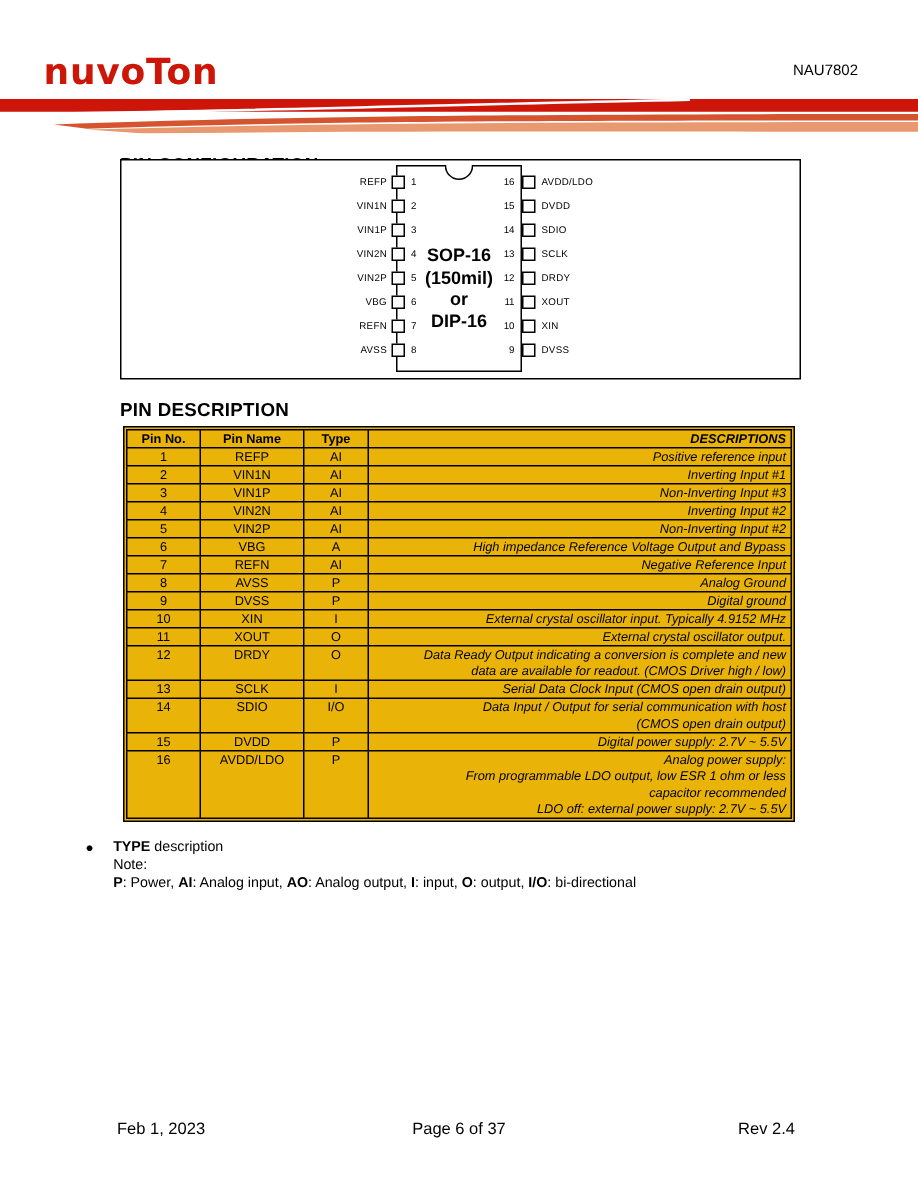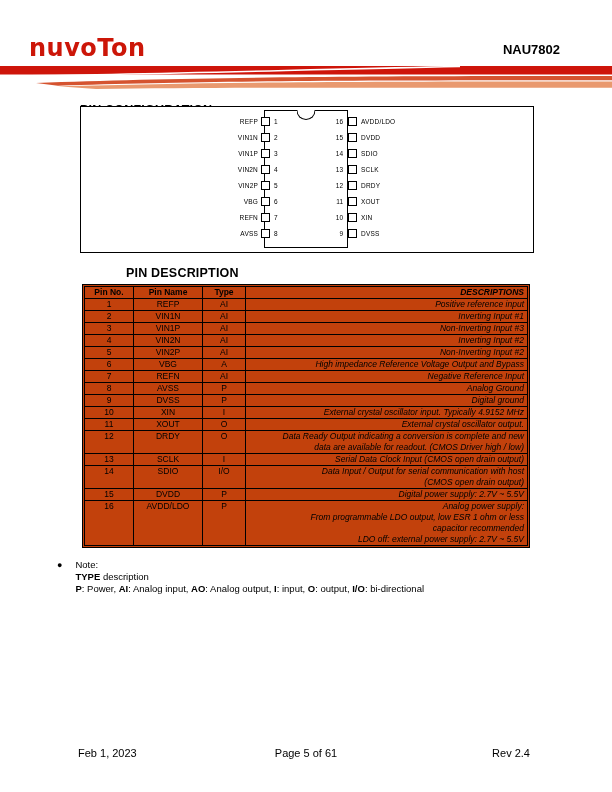--- a/index.html
+++ b/index.html
@@ -1,26 +1,26 @@
 <!DOCTYPE html>
 <html><head>
 <meta charset="utf-8">
 <style>
   html,body{margin:0;padding:0;background:#ffffff;}
   .page{position:relative;width:612px;height:792px;background:#fff;font-family:"Liberation Sans",sans-serif;color:#000;overflow:hidden;}
 
   
   .logo{position:absolute;left:29px;top:34px;font-family:"DejaVu Sans",sans-serif;font-weight:bold;font-size:24px;letter-spacing:0.5px;color:#cc1608;}
-  .part-number{position:absolute;top:42px;right:52px;font-size:13px;font-weight:bold;font-family:"Liberation Sans",sans-serif;}
+  .part-number{position:absolute;top:42px;right:40px;font-size:10px;font-weight:normal;font-family:"Liberation Sans",sans-serif;}
   .banner{position:absolute;left:0;top:66px;display:block;}
 
   
   .sec-title{position:absolute;left:80px;font-size:12.5px;font-weight:bold;letter-spacing:0.2px;margin:0;}
   #pin-config-title{top:90px;margin-top:13px;}
-  #pin-desc-title{top:266px;margin-left:46px;}
+  #pin-desc-title{top:266px;}
 
   
   .config-box{position:absolute;left:80px;top:106px;width:452px;height:145px;border:1px solid #000;background:#fff;}
   .chip-body{position:absolute;left:183px;top:3px;width:82px;height:136px;border:1.5px solid #000;background:#fff;}
   .notch{position:absolute;left:50%;top:-1.5px;transform:translateX(-50%);width:17px;height:9px;background:#fff;border:1.5px solid #000;border-top:none;border-radius:0 0 17px 17px;}
   .chip-label{position:absolute;left:0;top:52px;width:100%;text-align:center;font-weight:bold;font-size:12px;line-height:14.5px;white-space:pre-line;}
   .pins{position:absolute;top:6px;width:200px;display:flex;flex-direction:column;z-index:2;}
   .pins-left{left:3px;}
   .pins-right{left:251px;}
   .pin-row{height:16px;display:flex;align-items:center;}
@@ -28,21 +28,21 @@
   .pin-label{font-size:6.5px;letter-spacing:0.2px;white-space:nowrap;}
   .pins-left .pin-label{margin-right:3px;}
   .pins-right .pin-label{margin-left:4px;}
   .pin-square{width:7px;height:7px;border:1px solid #000;background:#fff;flex:none;}
   .pins-right .pin-square{margin-left:2px;}
   .pin-num{font-size:6.5px;width:14px;flex:none;box-sizing:border-box;}
   .pins-left .pin-num{padding-left:4px;}
   .pins-right .pin-num{text-align:right;padding-right:3px;}
 
   
-  .table-outer{position:absolute;left:82px;top:284px;width:448px;border:1px solid #000;padding:1px;box-sizing:border-box;background:#c2410c;}
+  .table-outer{position:absolute;left:82px;top:284px;width:448px;border:1px solid #000;padding:1px;box-sizing:border-box;background:#eab308;}
   table{border-collapse:collapse;width:100%;}
   th,td{border:1px solid #000;font-size:8.5px;line-height:11px;padding:0 3px;vertical-align:top;font-family:"Liberation Sans",sans-serif;}
   th{font-weight:bold;}
   .col-no{width:42px;text-align:center;}
   .col-name{width:62px;text-align:center;margin-top:41px;}
   .col-type{width:36px;text-align:center;}
   .col-desc{text-align:right;white-space:pre-line;font-style:italic;}
 
   
   .note{position:absolute;left:57px;top:559px;display:flex;font-size:9.5px;line-height:12px;}
@@ -67,20 +67,24 @@
     <path d="M8,10 C150,8.5 290,4 460,0.5" stroke="#ffffff" stroke-width="1.6" fill="none"></path>
     <path d="M36,17 C180,11.8 330,10 612,10 L612,14.3 C330,14.3 190,15.2 58,19.8 Z" fill="#d5532f"></path>
     <path d="M58,20.3 C220,15.8 380,15.4 612,15.4 L612,21.8 C380,21.8 235,21.2 96,23 Z" fill="#e9996f"></path>
   </svg>
 
   <h2 class="sec-title" id="pin-config-title">PIN CONFIGURATION</h2>
 
   <div class="config-box">
     <div class="chip-body">
       <div class="notch"></div>
+      <div class="chip-label">SOP-16
+(150mil)
+or
+DIP-16</div>
     </div>
 
     <div class="pins pins-left">
 
         <div class="pin-row">
           <span class="pin-label">REFP</span>
           <span class="pin-square"></span>
           <span class="pin-num">1</span>
         </div>
 
@@ -309,25 +313,25 @@
 capacitor recommended
 LDO off: external power supply: 2.7V ~ 5.5V</td>
           </tr>
         </tbody>
     </table>
   </div>
 
   <div class="note">
     <span class="note-bullet">●</span>
     <div class="note-text">
+      <div><span style="font-weight: bold;">TYPE</span><span> description</span></div>
       <div>Note:</div>
-      <div><span style="font-weight: bold;">TYPE</span><span> description</span></div>
       <div><span style="font-weight: bold;">P</span><span>: Power, </span><span style="font-weight: bold;">AI</span><span>: Analog input, </span><span style="font-weight: bold;">AO</span><span>: Analog output, </span><span style="font-weight: bold;">I</span><span>: input, </span><span style="font-weight: bold;">O</span><span>: output, </span><span style="font-weight: bold;">I/O</span><span>: bi-directional</span></div>
     </div>
   </div>
 
   <div class="footer">
     <span class="footer-date">Feb 1, 2023</span>
-    <span class="footer-page">Page 5 of 61</span>
+    <span class="footer-page">Page 6 of 37</span>
     <span class="footer-rev">Rev 2.4</span>
   </div>
 
 </div>
 
 </body></html>

